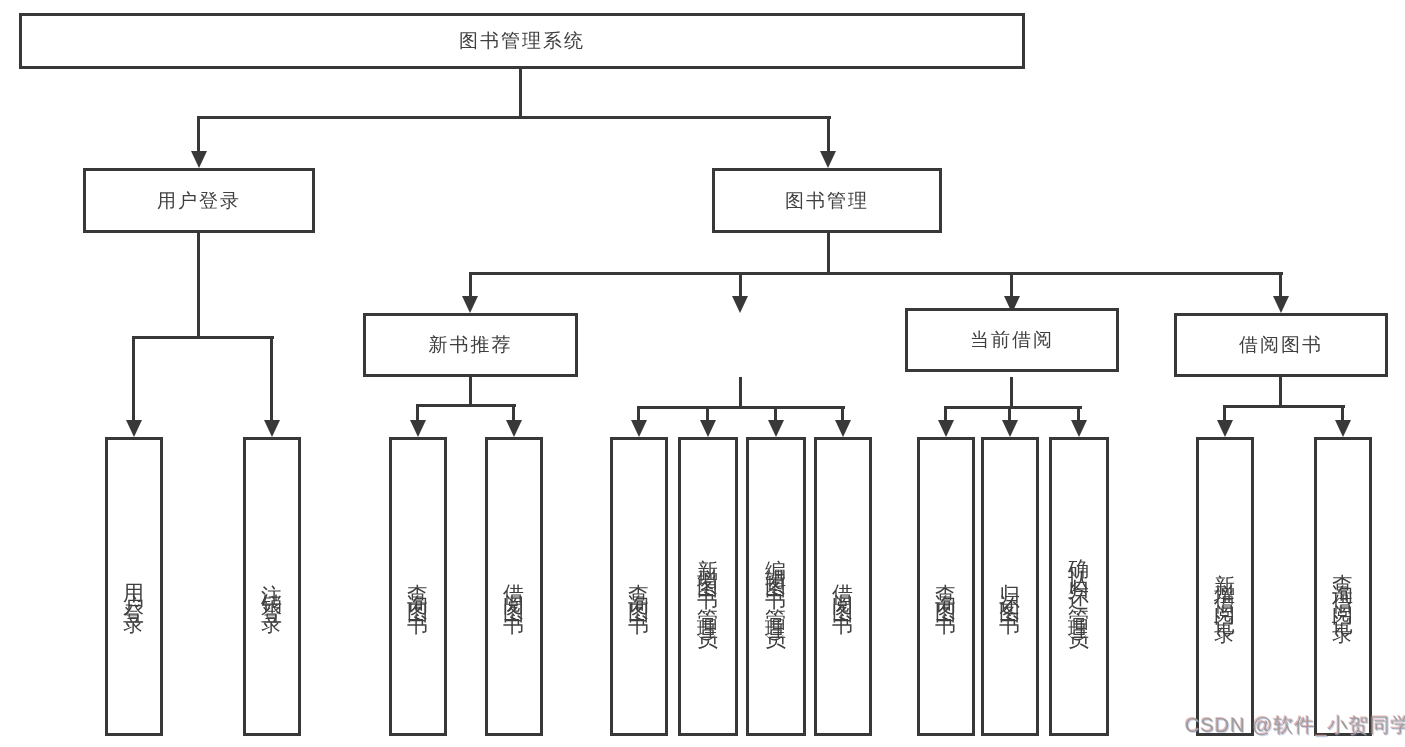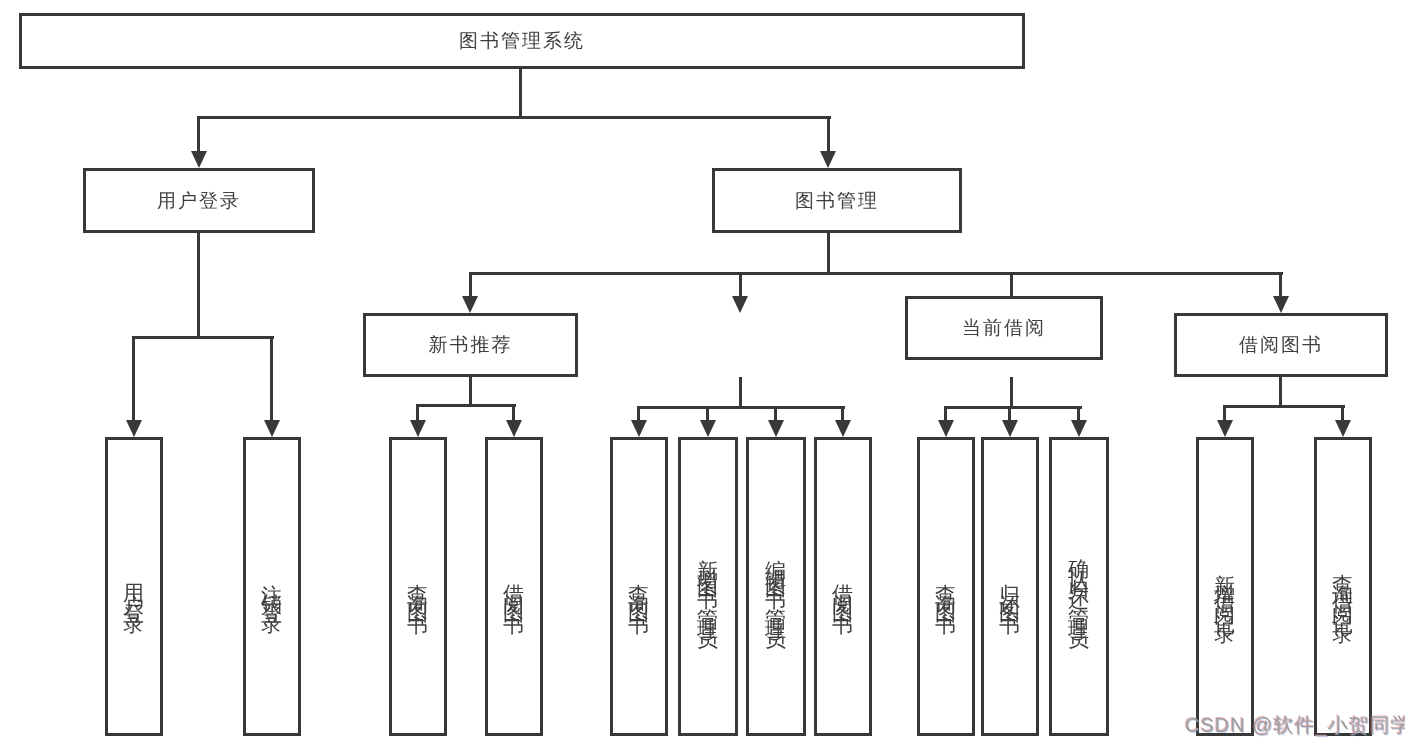--- a/index.html
+++ b/index.html
@@ -49,42 +49,42 @@
   <div class="box h-box" style="left:19px;top:13px;width:1006px;height:56px">图书管理系统</div>
 
   <div class="vl" style="left:519px;top:69px;height:50px"></div>
   <div class="hl" style="left:197px;top:116px;width:634px"></div>
   <div class="vl" style="left:197px;top:116px;height:38px"></div>
   <div class="vl" style="left:827px;top:116px;height:38px"></div>
   <div class="ar" style="left:191px;top:151px"></div>
   <div class="ar" style="left:820px;top:151px"></div>
 
   <div class="box h-box" style="left:83px;top:168px;width:232px;height:65px">用户登录</div>
-  <div class="box h-box" style="left:712px;top:168px;width:250px;height:65px">图书管理</div>
+  <div class="box h-box" style="left:712px;top:168px;width:230px;height:65px">图书管理</div>
 
   <div class="vl" style="left:197px;top:233px;height:106px"></div>
   <div class="hl" style="left:132px;top:336px;width:142px"></div>
   <div class="vl" style="left:132px;top:336px;height:86px"></div>
   <div class="vl" style="left:270px;top:336px;height:86px"></div>
   <div class="ar" style="left:126px;top:420px"></div>
   <div class="ar" style="left:264px;top:420px"></div>
 
   <div class="vl" style="left:827px;top:233px;height:42px"></div>
   <div class="hl" style="left:469px;top:272px;width:814px"></div>
   <div class="vl" style="left:469px;top:272px;height:26px"></div>
   <div class="vl" style="left:739px;top:272px;height:26px"></div>
   <div class="vl" style="left:1010px;top:272px;height:26px"></div>
   <div class="vl" style="left:1279px;top:272px;height:26px"></div>
   <div class="ar" style="left:462px;top:296px"></div>
   <div class="ar" style="left:732px;top:296px"></div>
   <div class="ar" style="left:1004px;top:296px"></div>
   <div class="ar" style="left:1273px;top:296px"></div>
 
   <div class="box h-box" style="left:363px;top:313px;width:215px;height:64px">新书推荐</div>
-  <div class="box h-box" style="left:905px;top:296px;width:198px;height:64px">当前借阅</div>
+  <div class="box h-box" style="left:905px;top:308px;width:214px;height:64px">当前借阅</div>
   <div class="box h-box" style="left:1174px;top:313px;width:214px;height:64px">借阅图书</div>
 
   <div class="vl" style="left:469px;top:377px;height:30px"></div>
   <div class="hl" style="left:416px;top:404px;width:100px"></div>
   <div class="vl" style="left:416px;top:404px;height:18px"></div>
   <div class="vl" style="left:512px;top:404px;height:18px"></div>
   <div class="ar" style="left:410px;top:420px"></div>
   <div class="ar" style="left:506px;top:420px"></div>
 
   <div class="vl" style="left:739px;top:377px;height:32px"></div>

